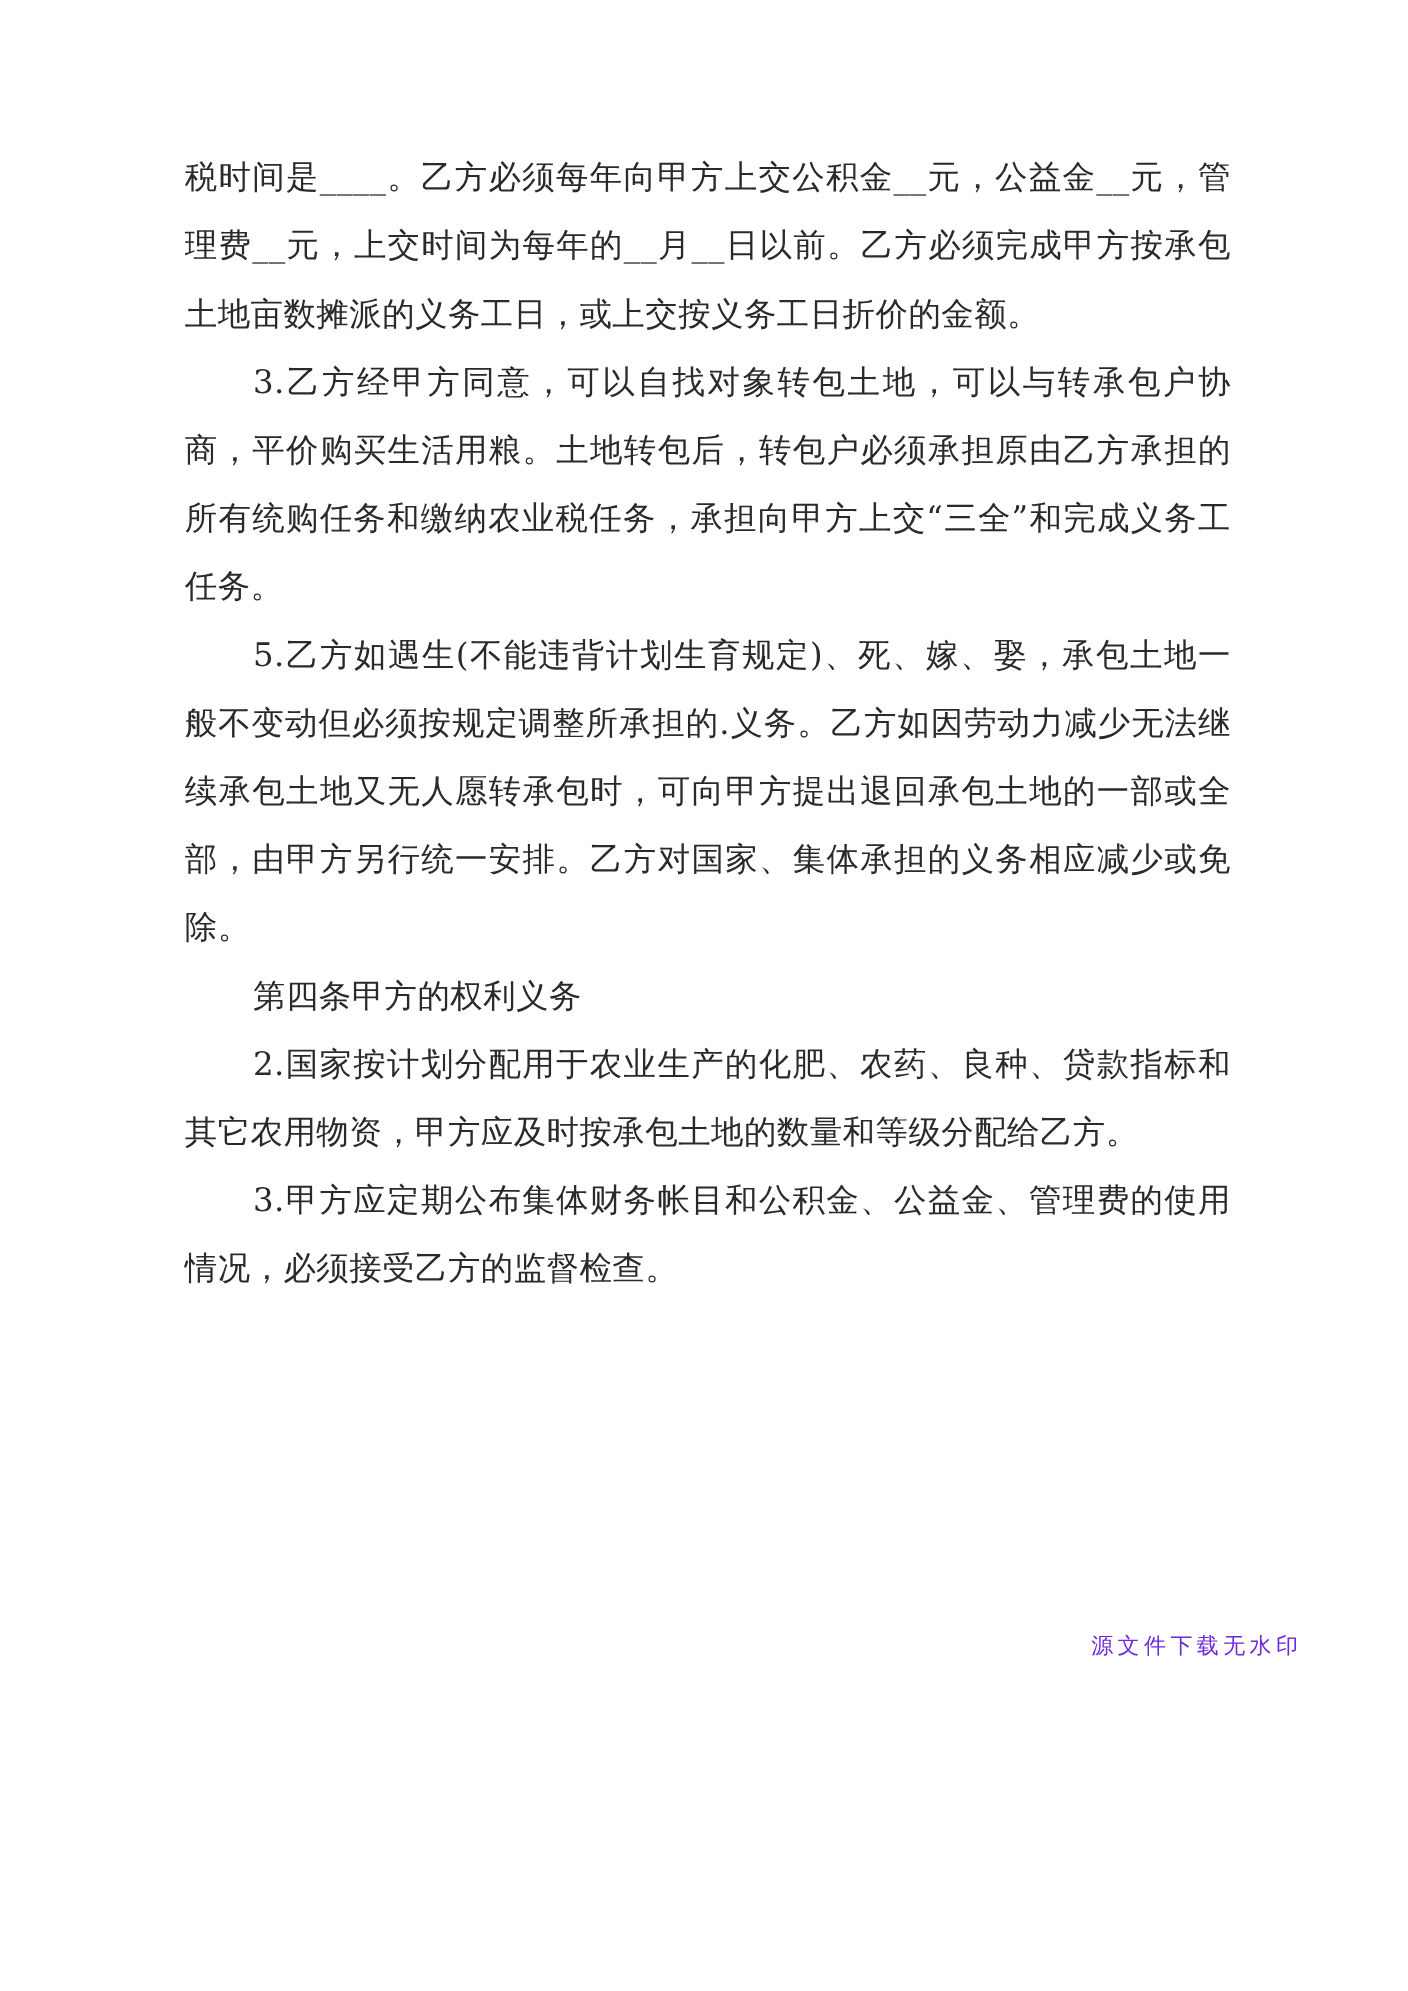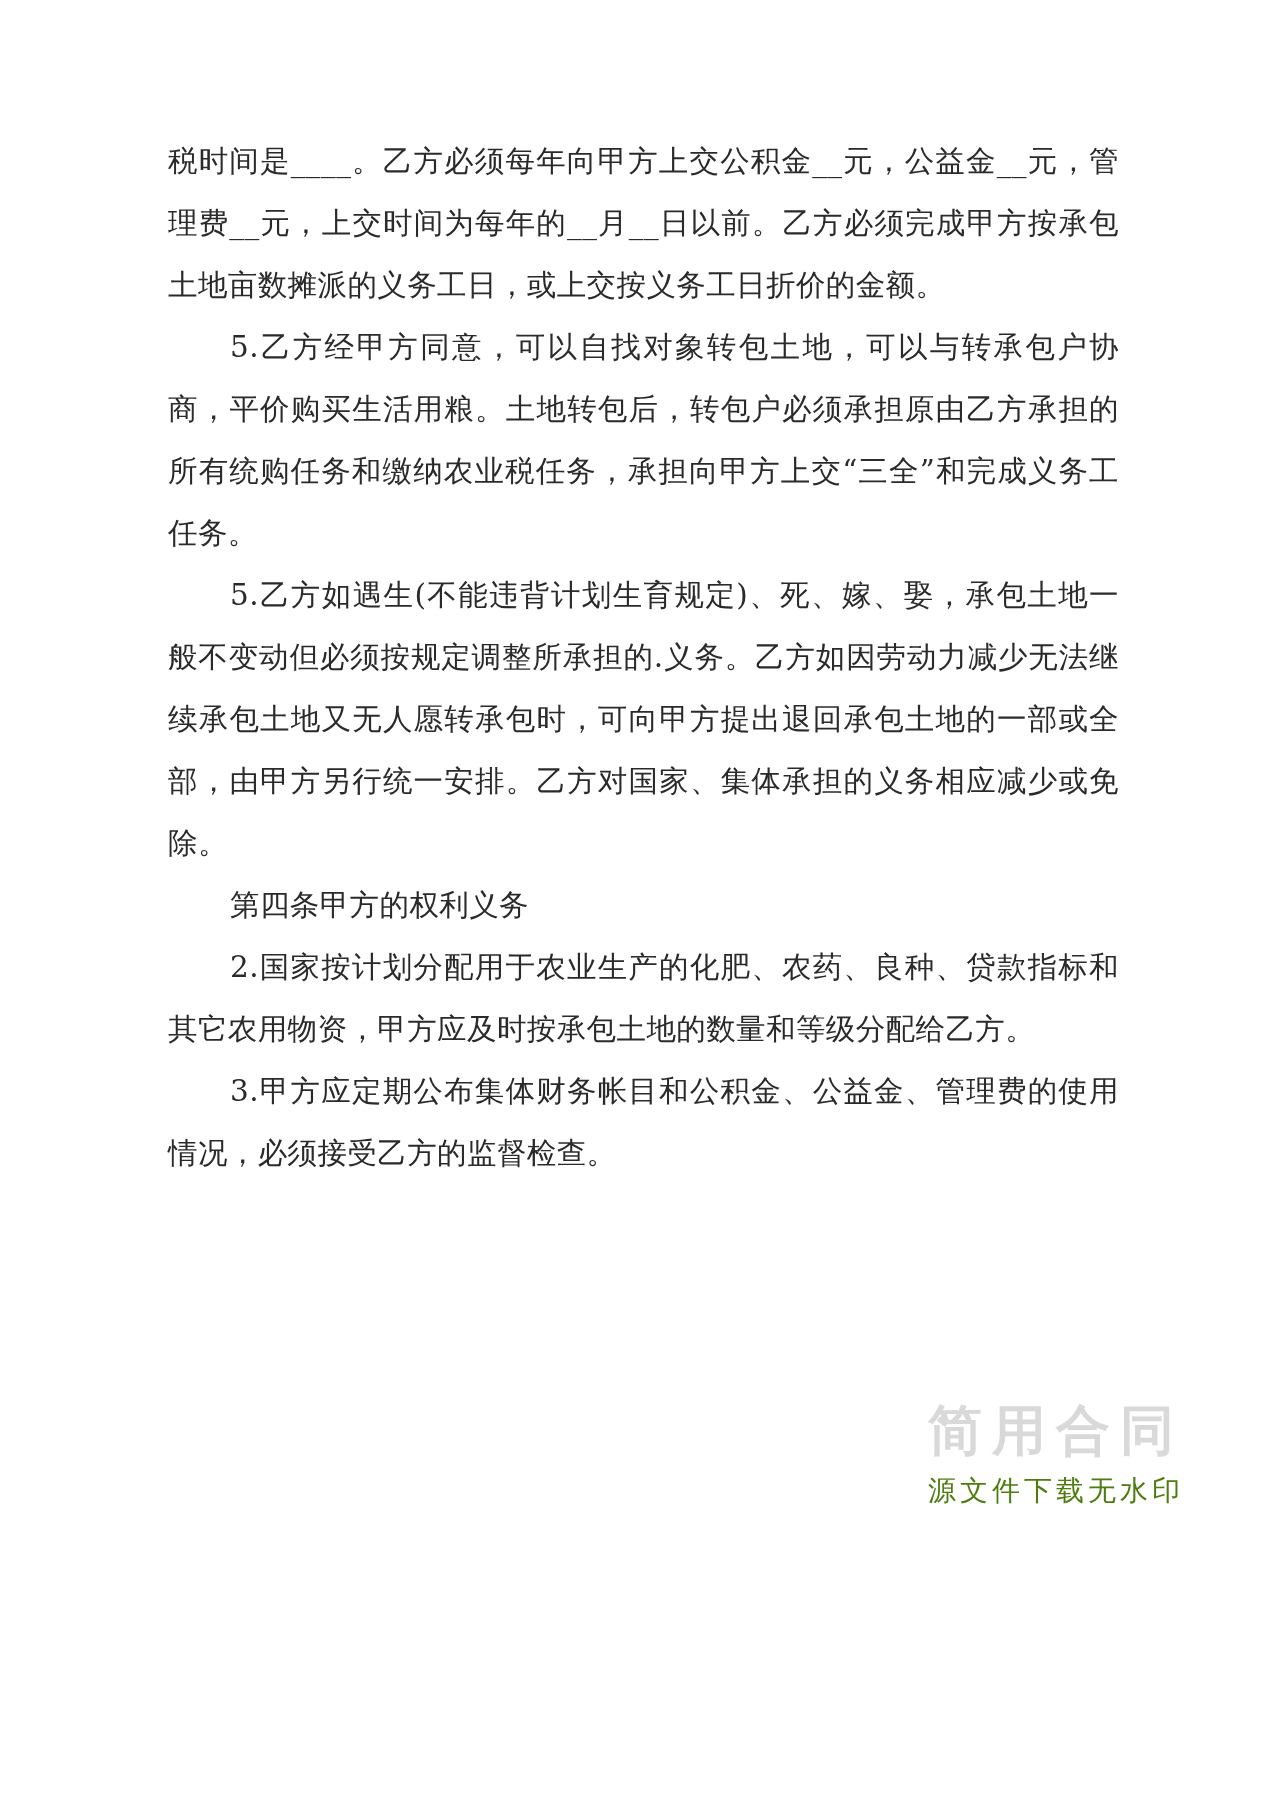--- a/index.html
+++ b/index.html
@@ -62,40 +62,39 @@
     font-family: "DejaVu Sans", sans-serif;
     font-size: 54px;
     font-weight: 700;
     letter-spacing: 10px;
     color: #d9d9d9;
     line-height: 1.15;
     white-space: nowrap;
   }
   .watermark .wm-sub {
     font-family: "DejaVu Sans", sans-serif;
-    font-size: 28px;
+    font-size: 20px;
     font-weight: 400;
     letter-spacing: 4px;
-    color: #4d7c0f;
+    color: #6d28d9;
     margin-top: 10px;
     white-space: nowrap;
   }
 </style>
 </head>
 <body>
 
 <div class="page">
 
   <div class="doc-body">
     <p class="para cont">税时间是____。乙方必须每年向甲方上交公积金__元，公益金__元，管理费__元，上交时间为每年的__月__日以前。乙方必须完成甲方按承包土地亩数摊派的义务工日，或上交按义务工日折价的金额。</p>
-    <p class="para indent">5.乙方经甲方同意，可以自找对象转包土地，可以与转承包户协商，平价购买生活用粮。土地转包后，转包户必须承担原由乙方承担的所有统购任务和缴纳农业税任务，承担向甲方上交“三全”和完成义务工任务。</p>
+    <p class="para indent">3.乙方经甲方同意，可以自找对象转包土地，可以与转承包户协商，平价购买生活用粮。土地转包后，转包户必须承担原由乙方承担的所有统购任务和缴纳农业税任务，承担向甲方上交“三全”和完成义务工任务。</p>
     <p class="para indent">5.乙方如遇生(不能违背计划生育规定)、死、嫁、娶，承包土地一般不变动但必须按规定调整所承担的.义务。乙方如因劳动力减少无法继续承包土地又无人愿转承包时，可向甲方提出退回承包土地的一部或全部，由甲方另行统一安排。乙方对国家、集体承担的义务相应减少或免除。</p>
     <p class="para indent">第四条甲方的权利义务</p>
     <p class="para indent">2.国家按计划分配用于农业生产的化肥、农药、良种、贷款指标和其它农用物资，甲方应及时按承包土地的数量和等级分配给乙方。</p>
     <p class="para indent">3.甲方应定期公布集体财务帐目和公积金、公益金、管理费的使用情况，必须接受乙方的监督检查。</p>
   </div>
 
   <div class="watermark">
-    <div class="wm-main">简用合同</div>
     <div class="wm-sub">源文件下载无水印</div>
   </div>
 
 </div>
 
 </body></html>

